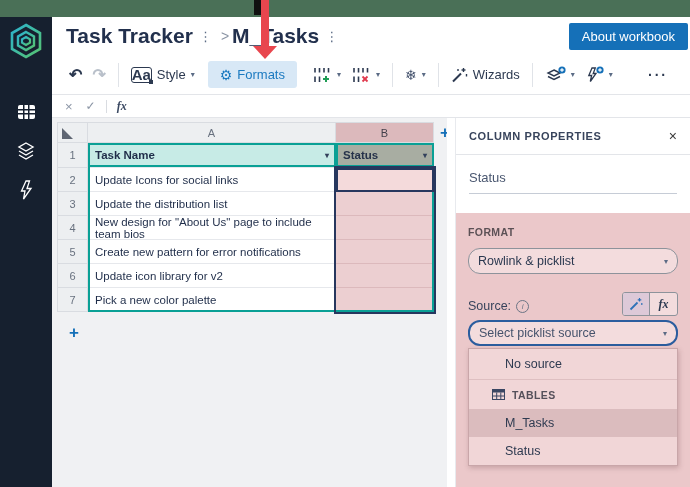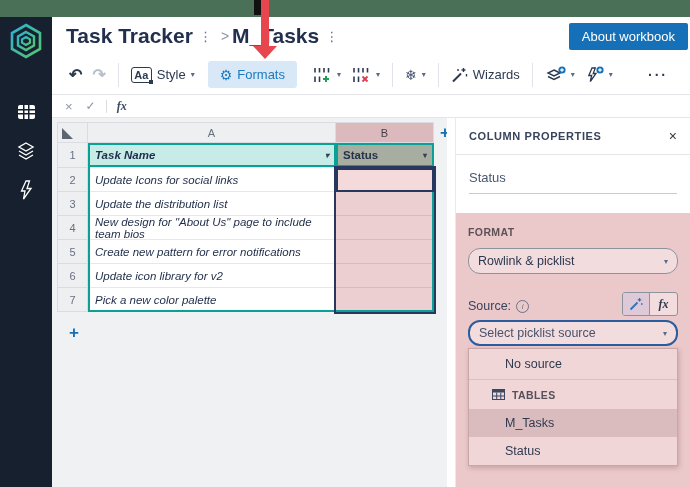--- a/index.html
+++ b/index.html
@@ -30,21 +30,21 @@
                font-size:13px; border:none; border-radius:2px; cursor:pointer; font-family:inherit; }
 
   
   .toolbar { height:40px; display:flex; align-items:center; padding:0 12px; border-bottom:1px solid #e3e5e9; }
   .tbtn { display:flex; align-items:center; gap:5px; padding:4px 5px; border-radius:3px; cursor:pointer;
           color:#2c3950; font-size:13px; }
   .arrow-undo { font-size:16px; font-weight:bold; color:#2c3950; line-height:14px; }
   .arrow-redo { font-size:16px; font-weight:bold; color:#b9c0ca; line-height:14px; }
   .tsep { width:1px; height:24px; background:#e0e3e8; margin:0 7px; }
   .caret { font-size:8px; color:#5b6b85; }
-  .aa-box { width:21px; height:16px; border:1.4px solid #2c3950; border-radius:3px; font-size:11px; font-weight:bold;
+  .aa-box { width:21px; height:16px; border:1.4px solid #2c3950; border-radius:3px; font-size:15px; font-weight:bold;
             display:flex; align-items:center; justify-content:center; position:relative; }
   .aa-box::after { content:""; position:absolute; right:-2px; bottom:-2px; width:4px; height:4px; background:#2c3950; }
   .formats-btn { background:#d8e8f6; color:#1b7ac0; padding:6px 12px; margin-left:8px; margin-right:10px; }
   .gear { font-size:14px; line-height:14px; }
   .snowflake { font-size:14px; color:#42506b; line-height:14px; }
   .overflow-dots { margin-left:auto; margin-right:10px; color:#2c3950; font-size:14px; font-weight:bold;
                    letter-spacing:2px; cursor:pointer; }
 
   
   .formula-bar { height:23px; display:flex; align-items:center; padding-left:13px; border-bottom:1px solid #e3e5e9; }
@@ -65,21 +65,21 @@
   .ch-a { width:248px; }
   .ch-b { width:98px; background:#dcb9bc; color:#43404b; }
   .addcol-btn { width:22px; color:#1570b8; font-size:17px; font-weight:bold; display:flex; align-items:center;
                 justify-content:center; cursor:pointer; }
   .srow { display:flex; height:24px; }
   .srow.r1 { height:25px; }
   .rownum { width:31px; background:#edeff1; border:1px solid #d9dce1; border-top:none; font-size:11px; color:#68717f;
             display:flex; align-items:center; justify-content:center; }
   .cell { display:flex; align-items:center; padding:0 7px; font-size:11.5px; color:#1f2d49; background:#fff;
           border-bottom:1px solid #e6e8ec; cursor:cell; }
-  .cell-a { width:248px;font-style:italic; }
+  .cell-a { width:248px; }
   .cell-b { width:98px; background:#eccfd1; border-bottom-color:#dcb9bc; }
   .cell-b.active { background:#f4dadb; }
   .th { font-weight:bold; justify-content:space-between; }
   .th-a { background:#c7ebe6; box-shadow:inset 0 0 0 2px #0aa095; }
   .th-b { background:#a8ada2; box-shadow:inset 0 0 0 2px #0aa095; color:#26324a; }
   .th .caret { color:#33415c; }
   .teal-outline { position:absolute; left:31px; top:21px; width:346px; height:169px;
                   border:2px solid #0aa095; pointer-events:none; }
   .sel-outline { position:absolute; left:277px; top:44px; width:102px; height:148px;
                  border:2px solid #27375e; pointer-events:none; }

